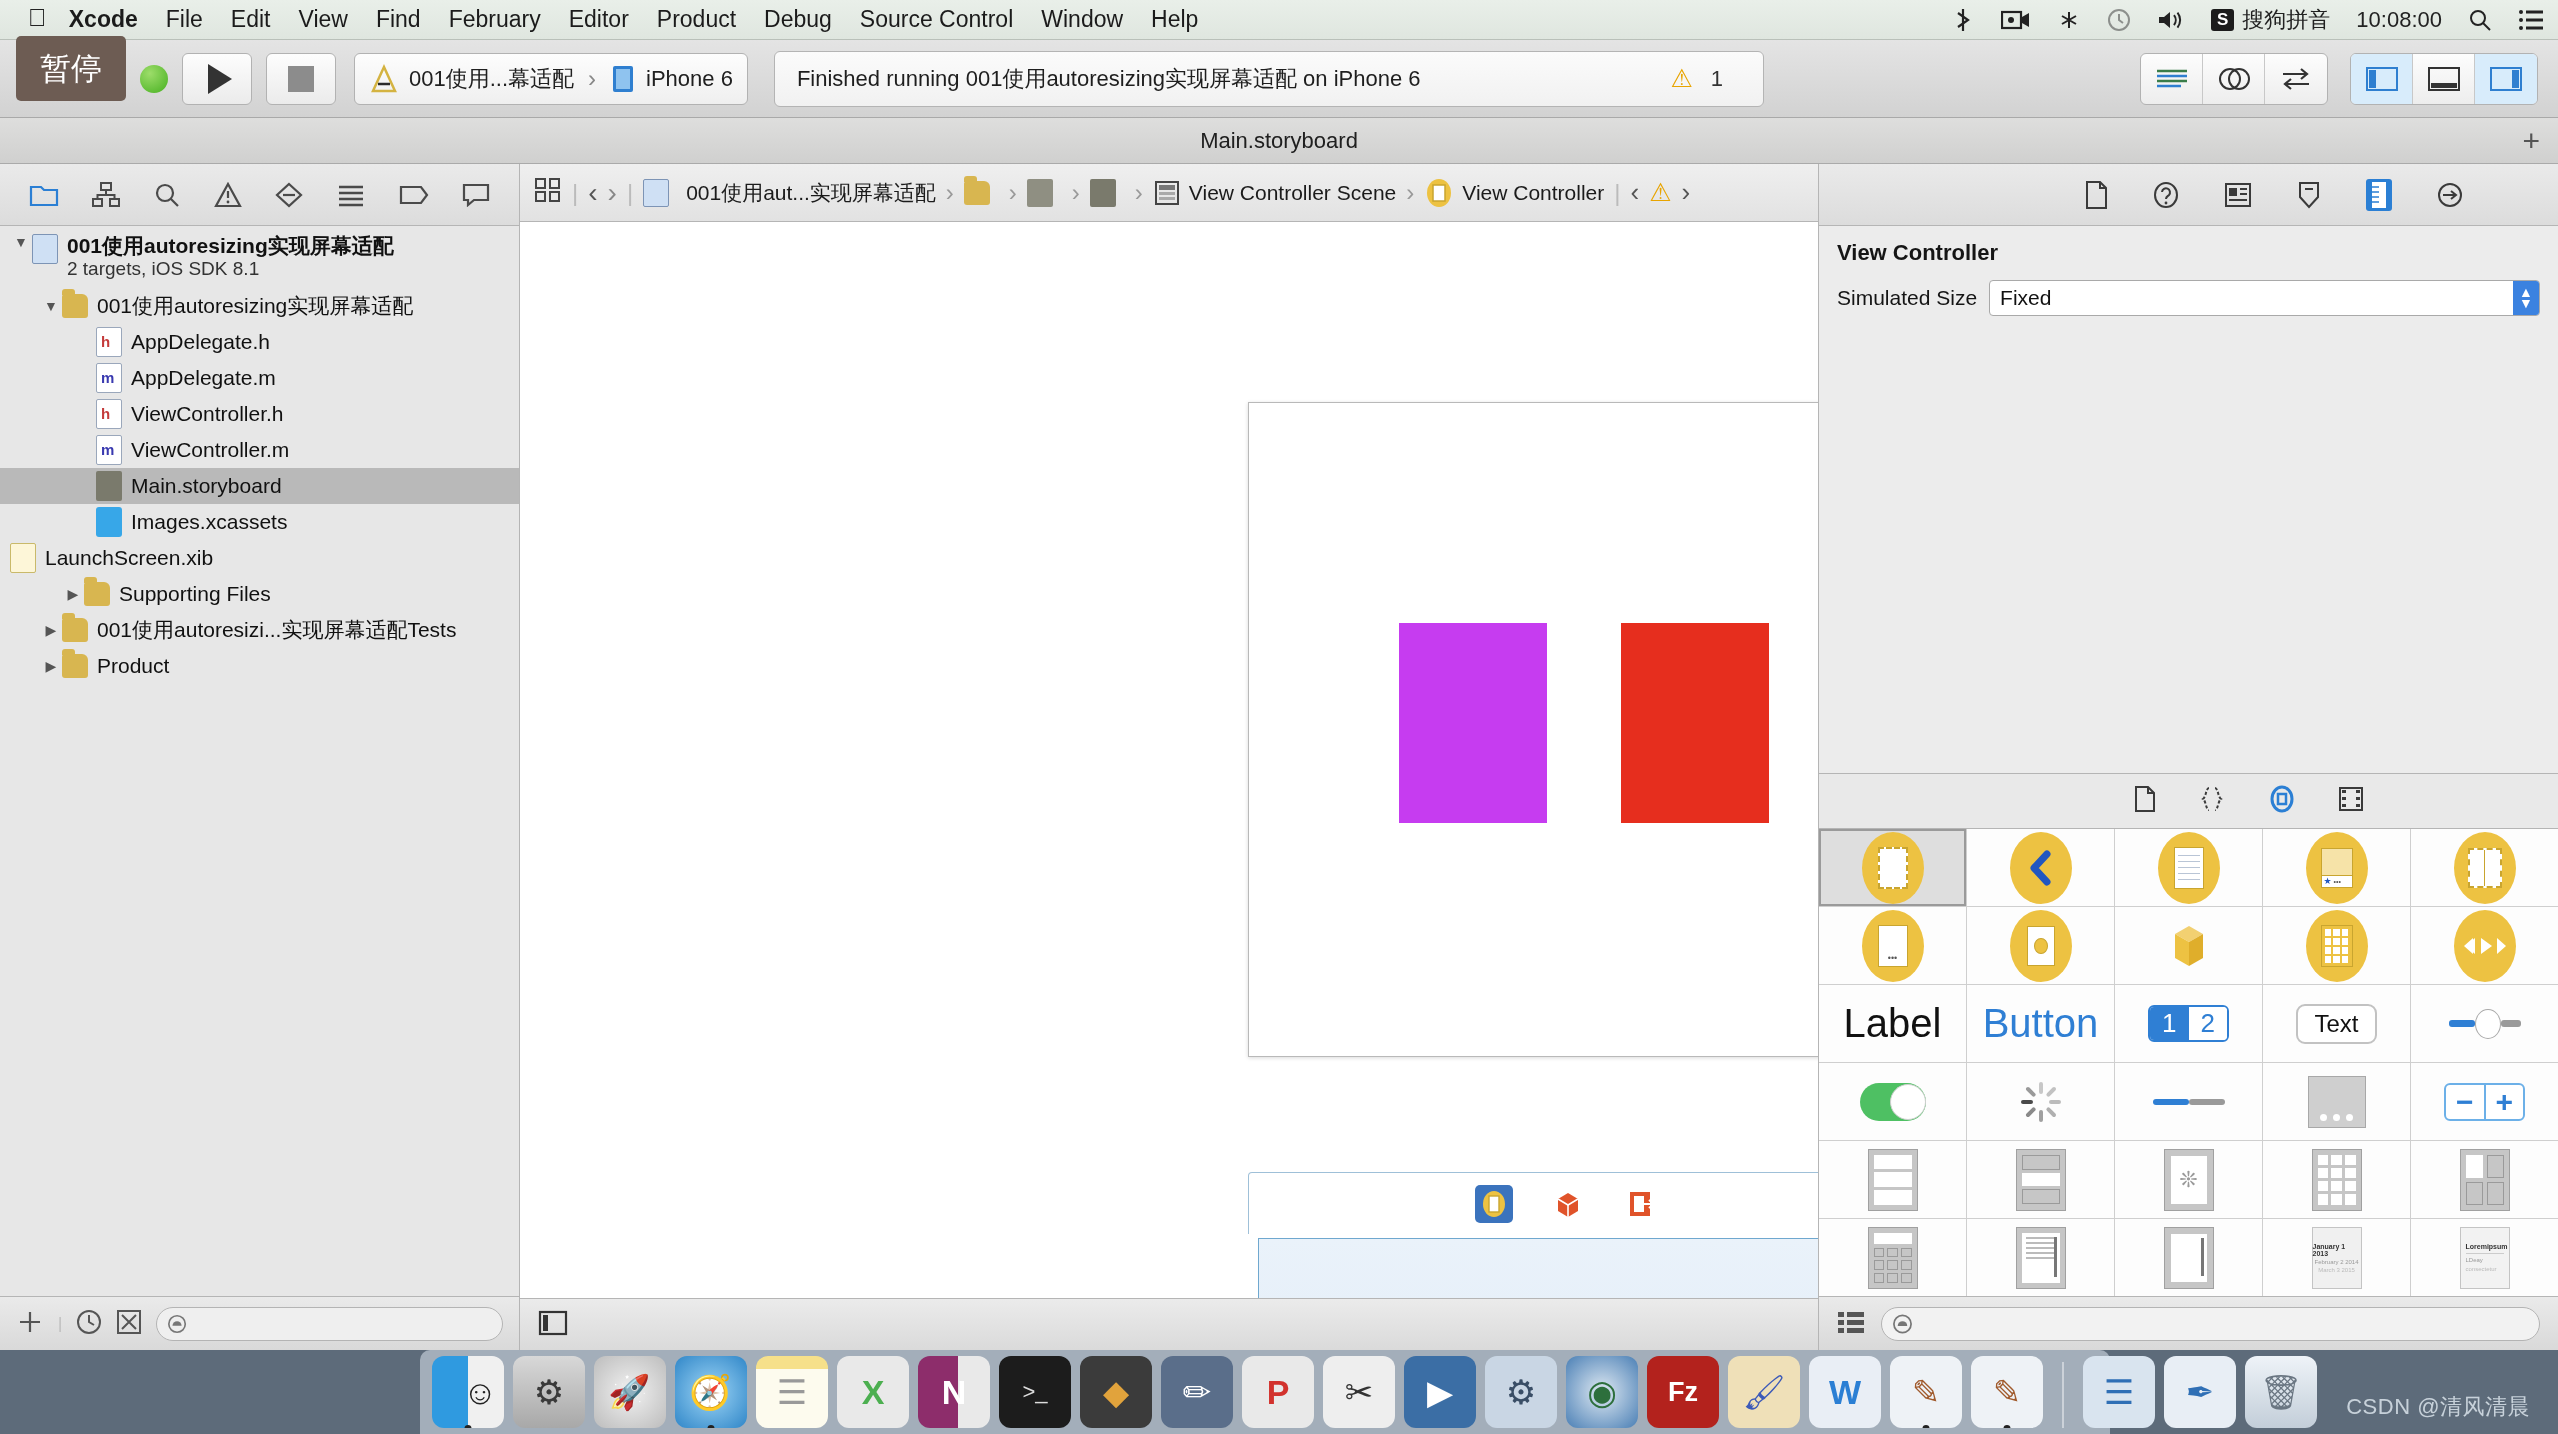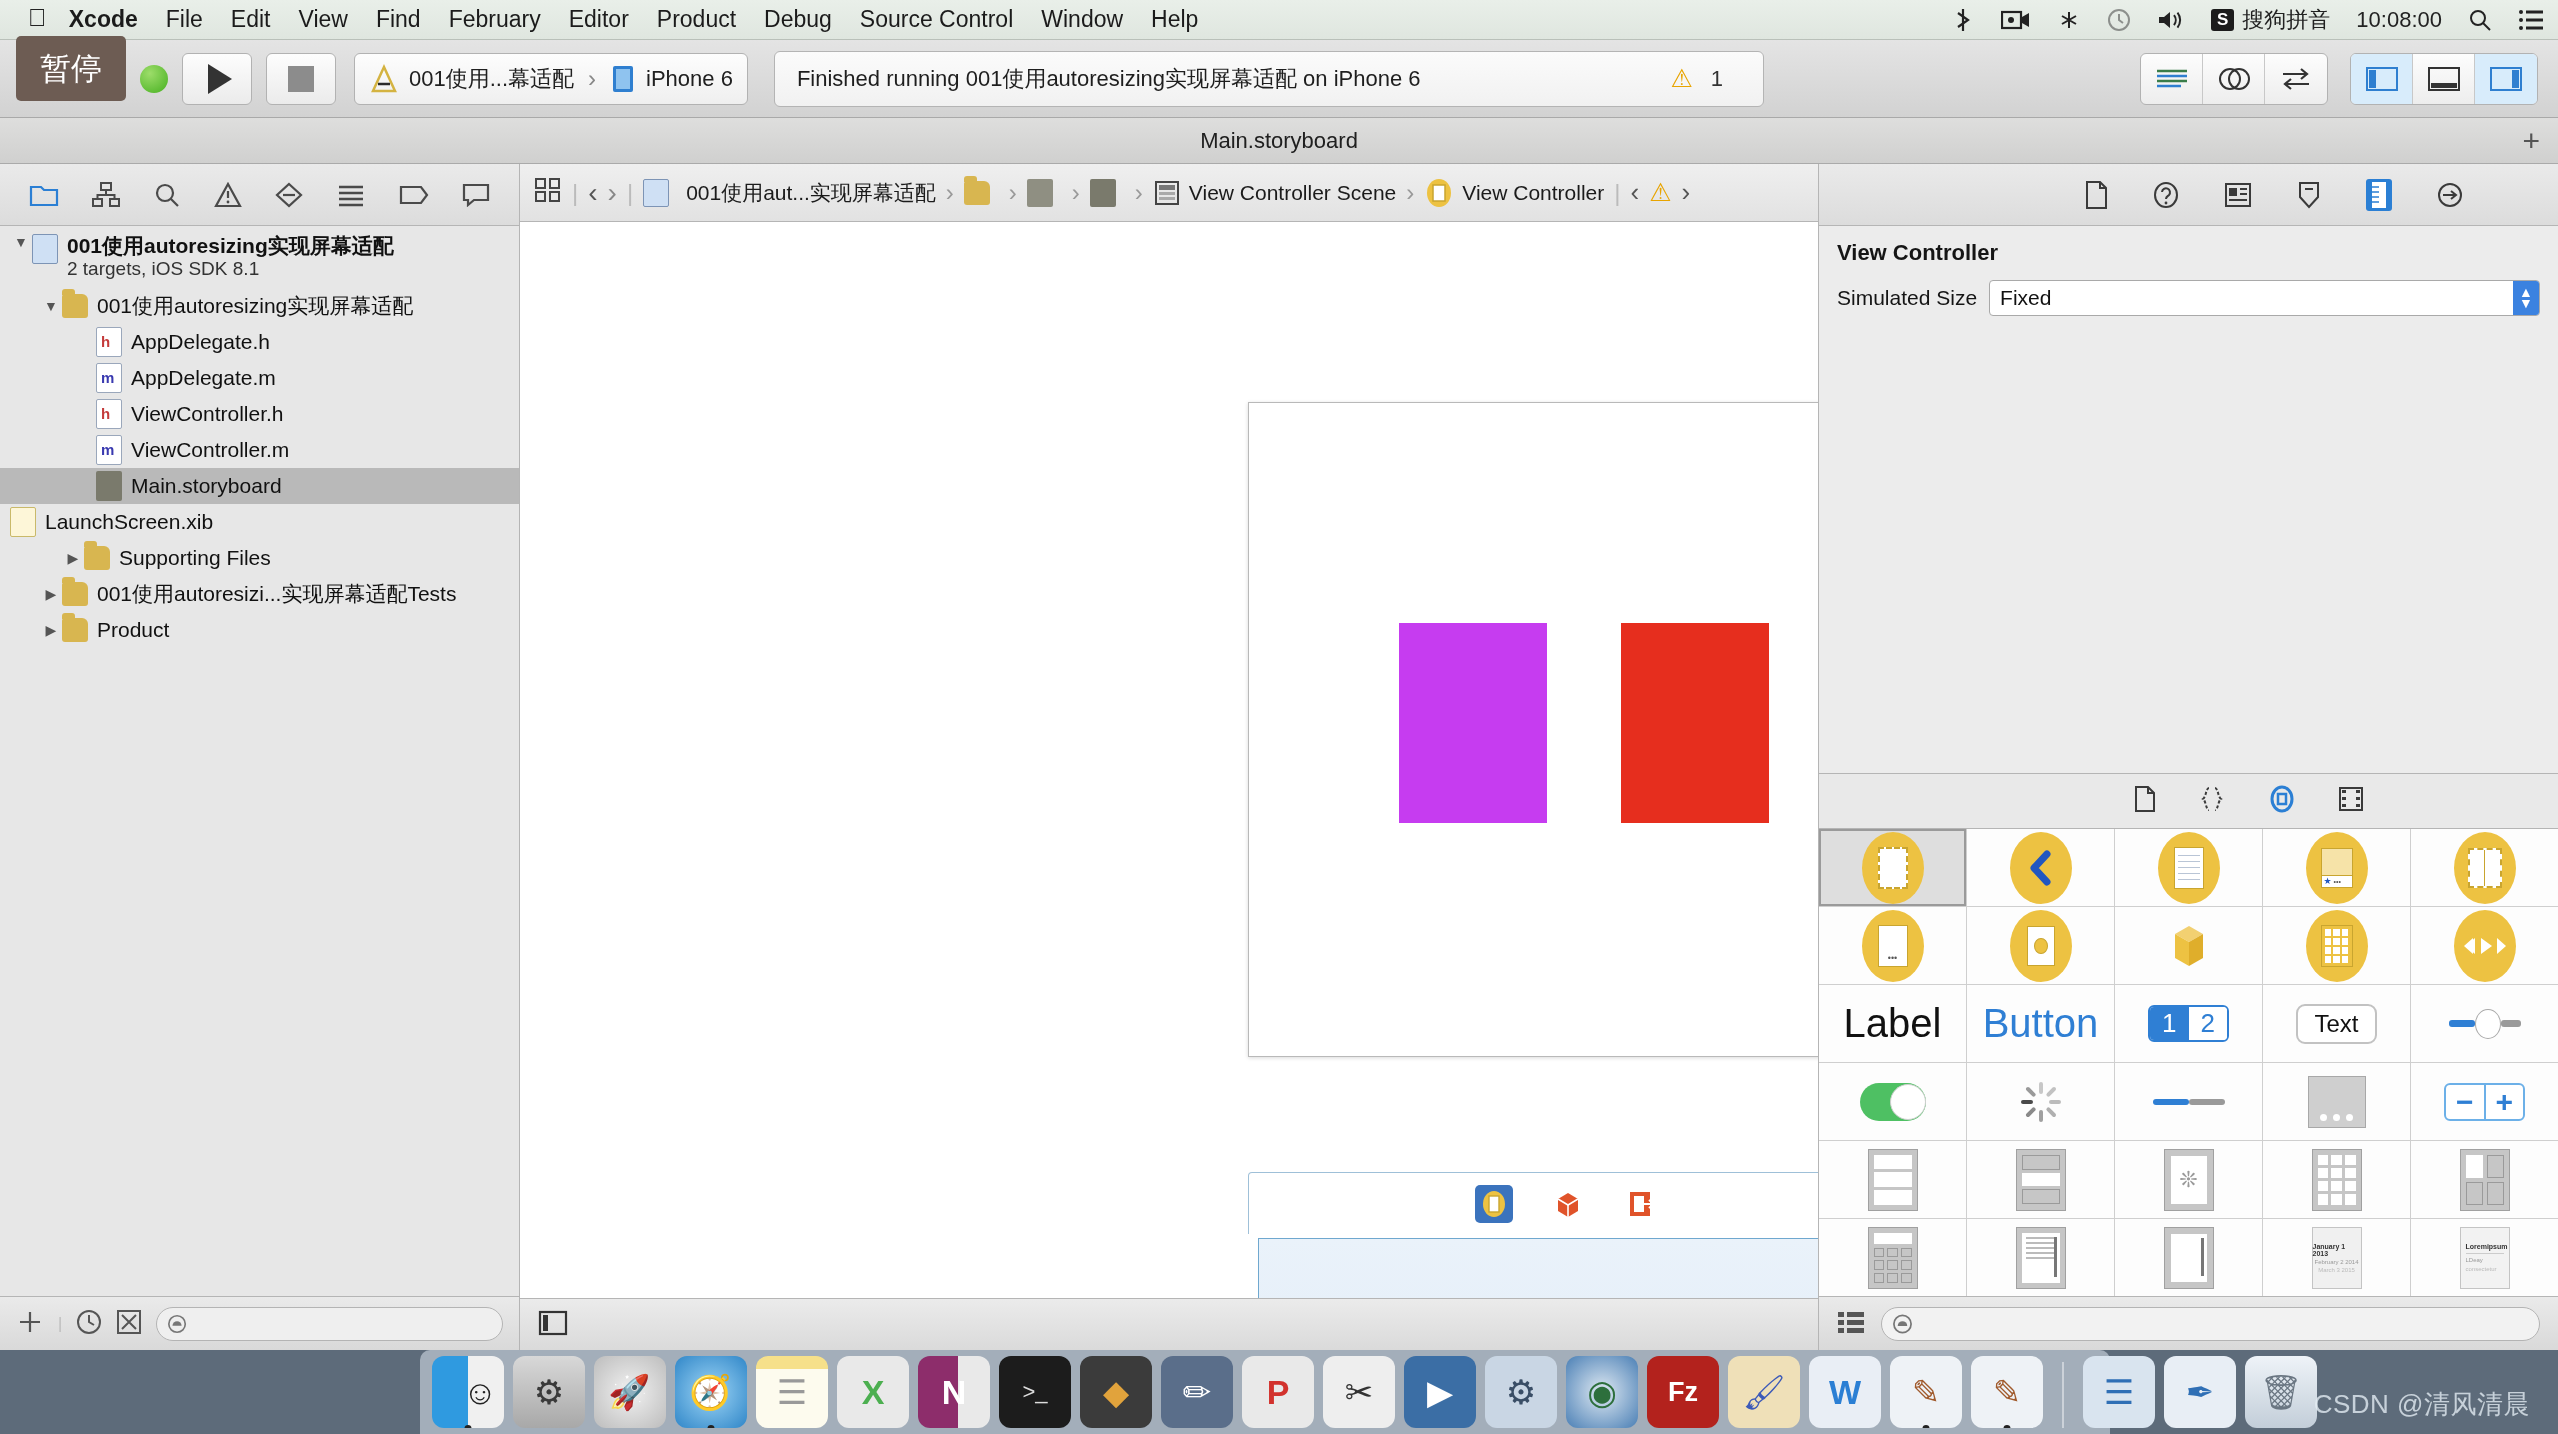--- a/index.html
+++ b/index.html
@@ -200,21 +200,21 @@
     position:absolute; left:420px; top:0px; width:1690px; height:84px;
     background:rgba(190,200,210,.72); border-radius:10px 10px 0 0;
   }
   .dockicons { position:absolute; left:432px; top:6px; display:flex; align-items:flex-end; gap:9px; }
   .dicon { width:72px; height:72px; border-radius:12px; display:flex; align-items:center; justify-content:center;
     font-size:34px; color:#fff; position:relative; overflow:hidden; }
   .dot { position:absolute; bottom:-4px; left:50%; transform:translateX(-50%); width:7px;height:7px;border-radius:50%;background:#222;}
   .dsep { width:2px; height:66px; background:rgba(255,255,255,.45); margin:0 10px; }
 
   .watermark {
-    position:absolute; right:28px; bottom:12px; font-size:26px;
+    position:absolute; right:28px; bottom:12px; font-size:22px;
     color:rgba(230,238,245,.78); letter-spacing:.5px;
   }
 </style>
 </head>
 <body>
 
 <div class="screen">
 
   <div class="menubar">
     <span class="apple"></span>
@@ -456,20 +456,24 @@
           <div class="trow" style="padding-left:96px">
             <span class="ficon doc">
                 <span class="lt" style="color:#3a3ab0">m</span>
               </span>
             <span class="tlabel">ViewController.m</span>
           </div>
           <div class="trow sel" style="padding-left:96px">
             <span class="ficon sb"></span>
             <span class="tlabel">Main.storyboard</span>
           </div>
+          <div class="trow" style="padding-left:96px">
+            <span class="ficon xcassets"></span>
+            <span class="tlabel">Images.xcassets</span>
+          </div>
           <div class="trow" style="">
             <span class="ficon xib"></span>
             <span class="tlabel">LaunchScreen.xib</span>
           </div>
           <div class="trow" style="padding-left:62px">
             <span class="tw">▶</span>
             <span class="ficon folder"></span>
             <span class="tlabel">Supporting Files</span>
           </div>
           <div class="trow" style="padding-left:40px">

